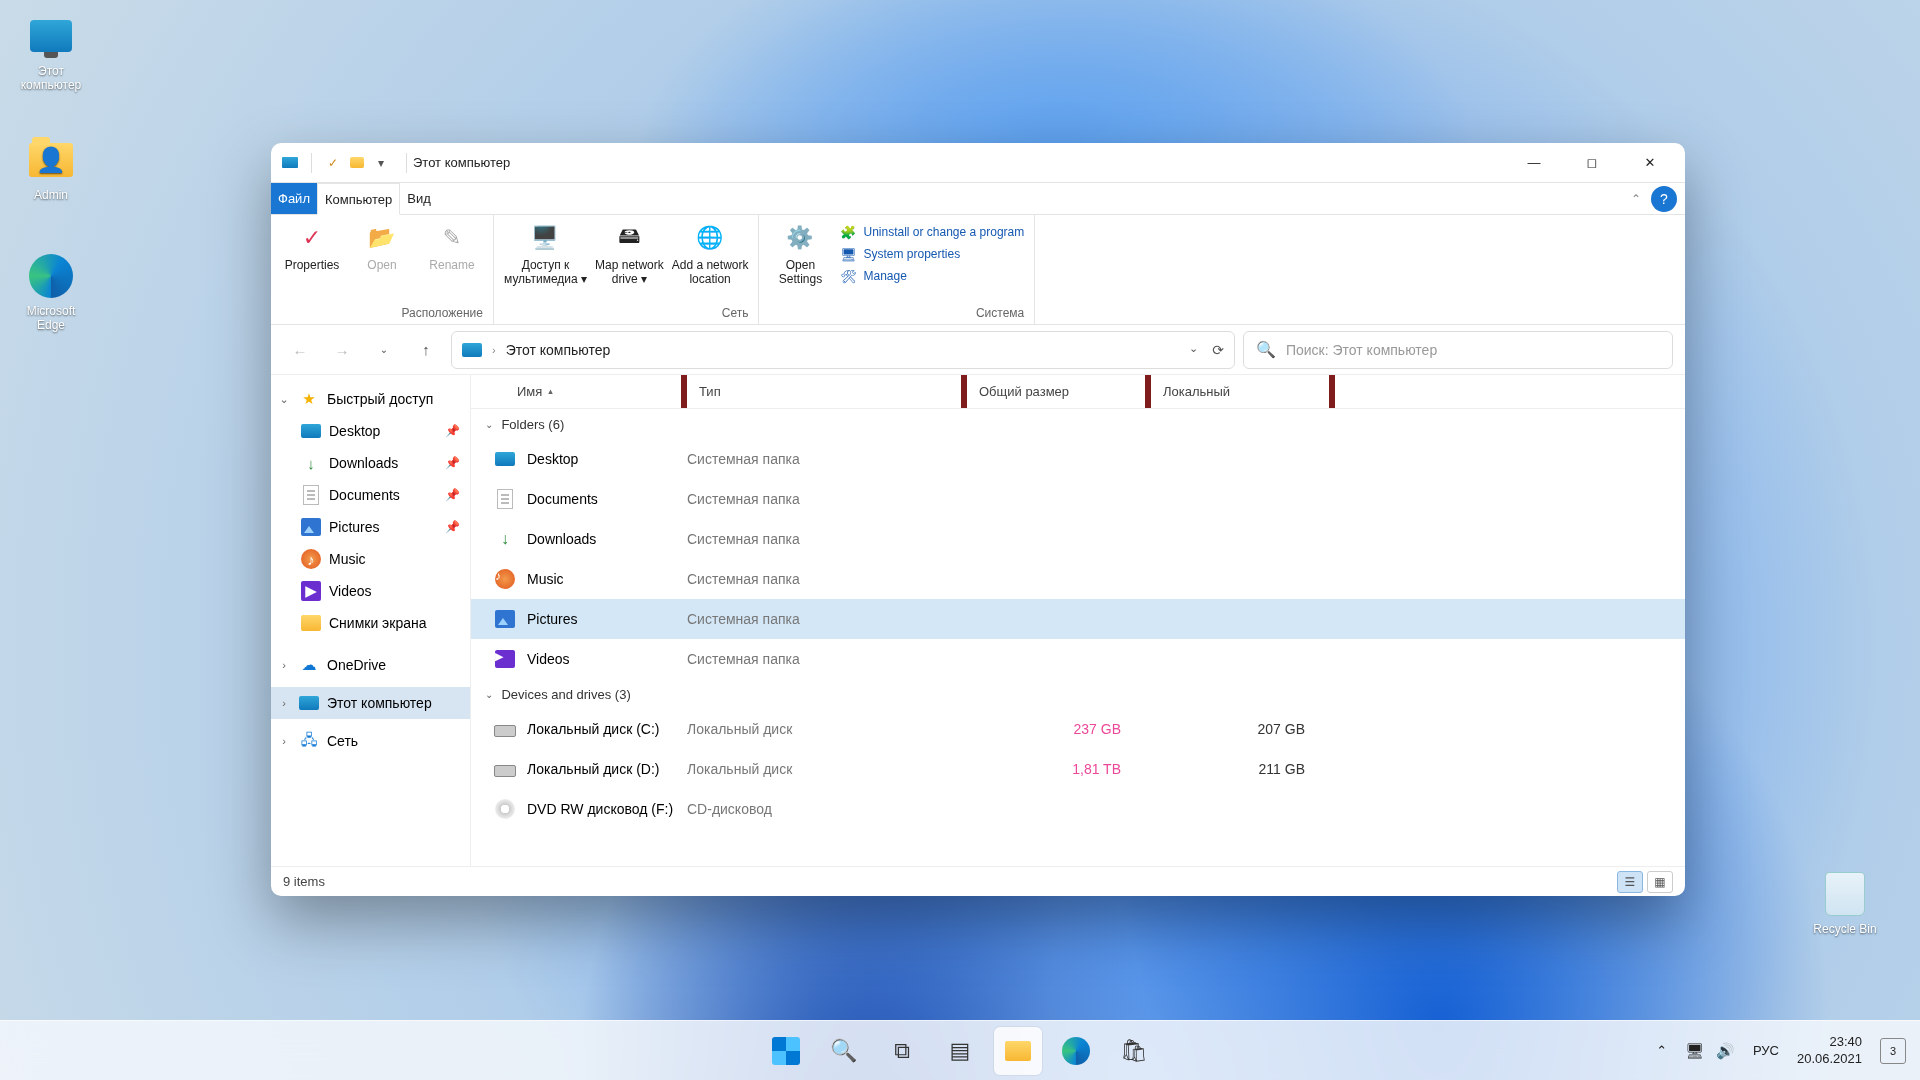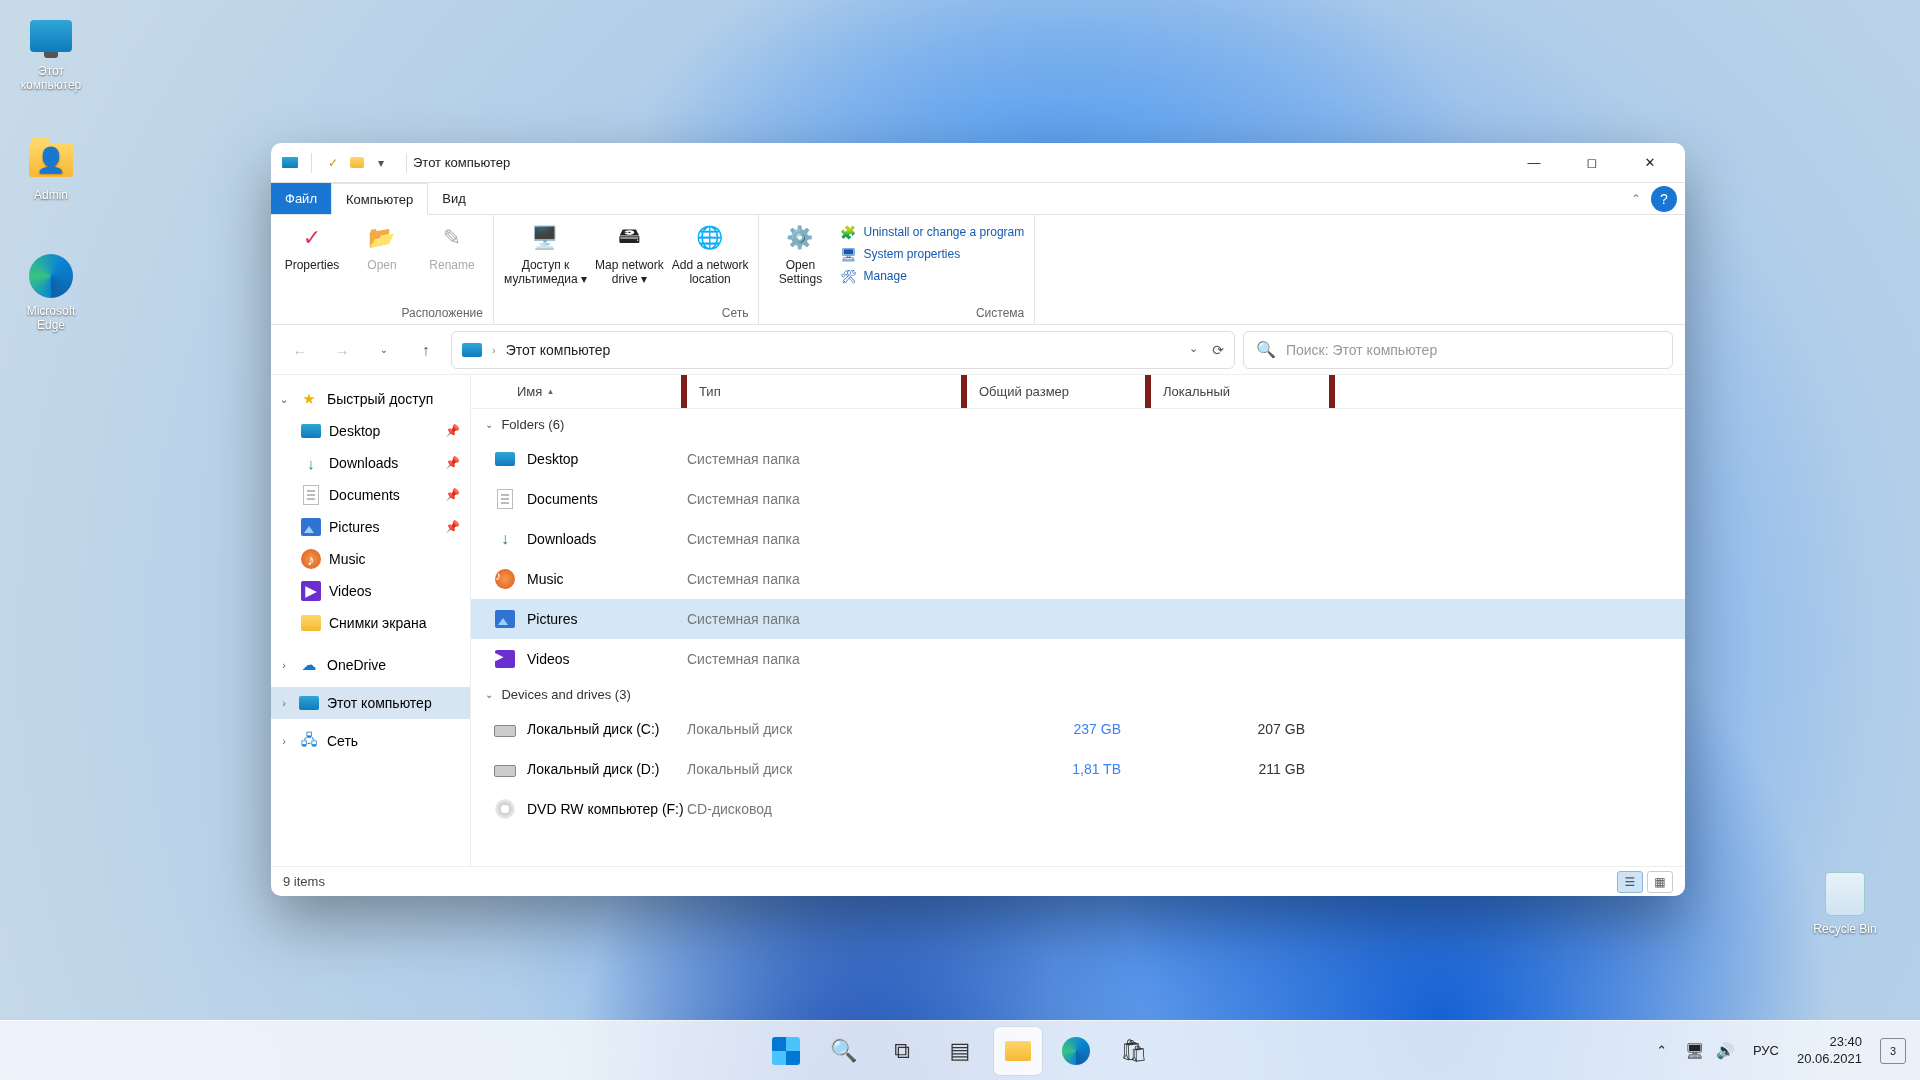--- a/index.html
+++ b/index.html
@@ -38,21 +38,21 @@
 }
 
 .titlebar { height:40px; display:flex; align-items:center; padding:0 6px 0 10px; font-size:13px; color:#222; border-bottom:1px solid #e4e4e4;}
 .titlebar .qat{display:flex;align-items:center;gap:6px;margin-right:10px;}
 .titlebar .qat .mini{width:18px;height:18px;display:flex;align-items:center;justify-content:center;font-size:12px;color:#555;}
 .titlebar .sep{width:1px;height:20px;background:#ddd;margin:0 6px;}
 .titlebar .winbtns{margin-left:auto;display:flex;}
 .winbtn{width:58px;height:40px;display:flex;align-items:center;justify-content:center;color:#222;font-size:13px;}
 
 .ribbon-tabs{height:32px;display:flex;align-items:stretch;border-bottom:1px solid #e4e4e4;font-size:13px;position:relative;}
-.ribbon-tabs .tab{padding:0 14px;display:flex;align-items:center;color:#222;cursor:pointer;}
+.ribbon-tabs .tab{padding:0 7px;display:flex;align-items:center;color:#222;cursor:pointer;}
 .ribbon-tabs .tab.file{background:#1976d2;color:#fff;}
 .ribbon-tabs .tab.active{background:#fff;border:1px solid #e4e4e4;border-bottom:1px solid #fff;margin-bottom:-1px;}
 .ribbon-tabs .spacer{flex:1;}
 .ribbon-tabs .help{width:26px;height:26px;align-self:center;margin-right:8px;border-radius:50%;background:#1976d2;color:#fff;display:flex;align-items:center;justify-content:center;font-size:14px;}
 .ribbon-tabs .caret{align-self:center;margin-right:10px;color:#888;font-size:12px;}
 
 .ribbon{display:flex;border-bottom:1px solid #e4e4e4;height:110px;}
 .ribg{border-right:1px solid #e4e4e4;padding:4px 10px 2px;display:flex;flex-direction:column;}
 .ribg .row{display:flex;gap:8px;flex:1;align-items:flex-start;}
 .ribg .lbl{text-align:right;font-size:12px;color:#666;padding:2px 0;}
@@ -97,21 +97,21 @@
 .c-free{width:184px;}
 
 .list{flex:1;overflow:auto;font-size:14px;}
 .grp{display:flex;align-items:center;gap:8px;height:30px;padding-left:14px;color:#333;font-size:13px;cursor:pointer;}
 .grp .tw{font-size:10px;color:#666;}
 .row{display:flex;align-items:center;height:40px;cursor:pointer;}
 .row.sel{background:#d4e7f7;}
 .row .ic{width:24px;height:24px;margin:0 10px 0 22px;display:flex;align-items:center;justify-content:center;font-size:16px;}
 .row .nm{width:160px;}
 .row .tp{width:280px;color:#777;}
-.row .sz{width:184px;color:#3b82f6;text-align:right;padding-right:30px;}
+.row .sz{width:184px;color:#ec4899;text-align:right;padding-right:30px;}
 .row .fr{width:184px;color:#333;text-align:right;padding-right:30px;}
 
 .ic-desktop{background:linear-gradient(#2fa6d8,#107abc);width:20px;height:14px;border-radius:2px;}
 .ic-doc{background:#fff;border:1px solid #bbb;width:16px;height:20px;position:relative;}
 .ic-doc:before{content:"";position:absolute;top:4px;left:3px;right:3px;height:2px;background:#bbb;box-shadow:0 4px 0 #bbb,0 8px 0 #bbb;}
 .ic-down{color:#2e8b3d;font-weight:bold;}
 .ic-music{width:20px;height:20px;border-radius:50%;background:radial-gradient(circle,#f39a4b,#e0571e);color:#fff;font-size:12px;}
 .ic-pic{background:#2f74d0;width:20px;height:18px;border-radius:2px;position:relative;}
 .ic-pic:after{content:"";position:absolute;bottom:3px;left:3px;width:0;height:0;border-left:5px solid transparent;border-right:5px solid transparent;border-bottom:7px solid #9cd0ff;}
 .ic-vid{background:#6b2fd0;width:20px;height:18px;border-radius:2px;color:#fff;font-size:11px;}
@@ -425,21 +425,21 @@
             </span>
             <div class="nm">Локальный диск (D:)</div>
             <div class="tp">Локальный диск</div>
             <div class="sz">1,81 TB</div>
             <div class="fr">211 GB</div>
           </div>
           <div class="row">
             <span class="ic">
               <span class="ic-dvd"></span>
             </span>
-            <div class="nm">DVD RW компьютер (F:)</div>
+            <div class="nm">DVD RW дисковод (F:)</div>
             <div class="tp">CD-дисковод</div>
             <div class="sz"></div>
             <div class="fr"></div>
           </div>
         </div>
     </div>
   </div>
 
   <div class="status">
     <span>9 items</span>

